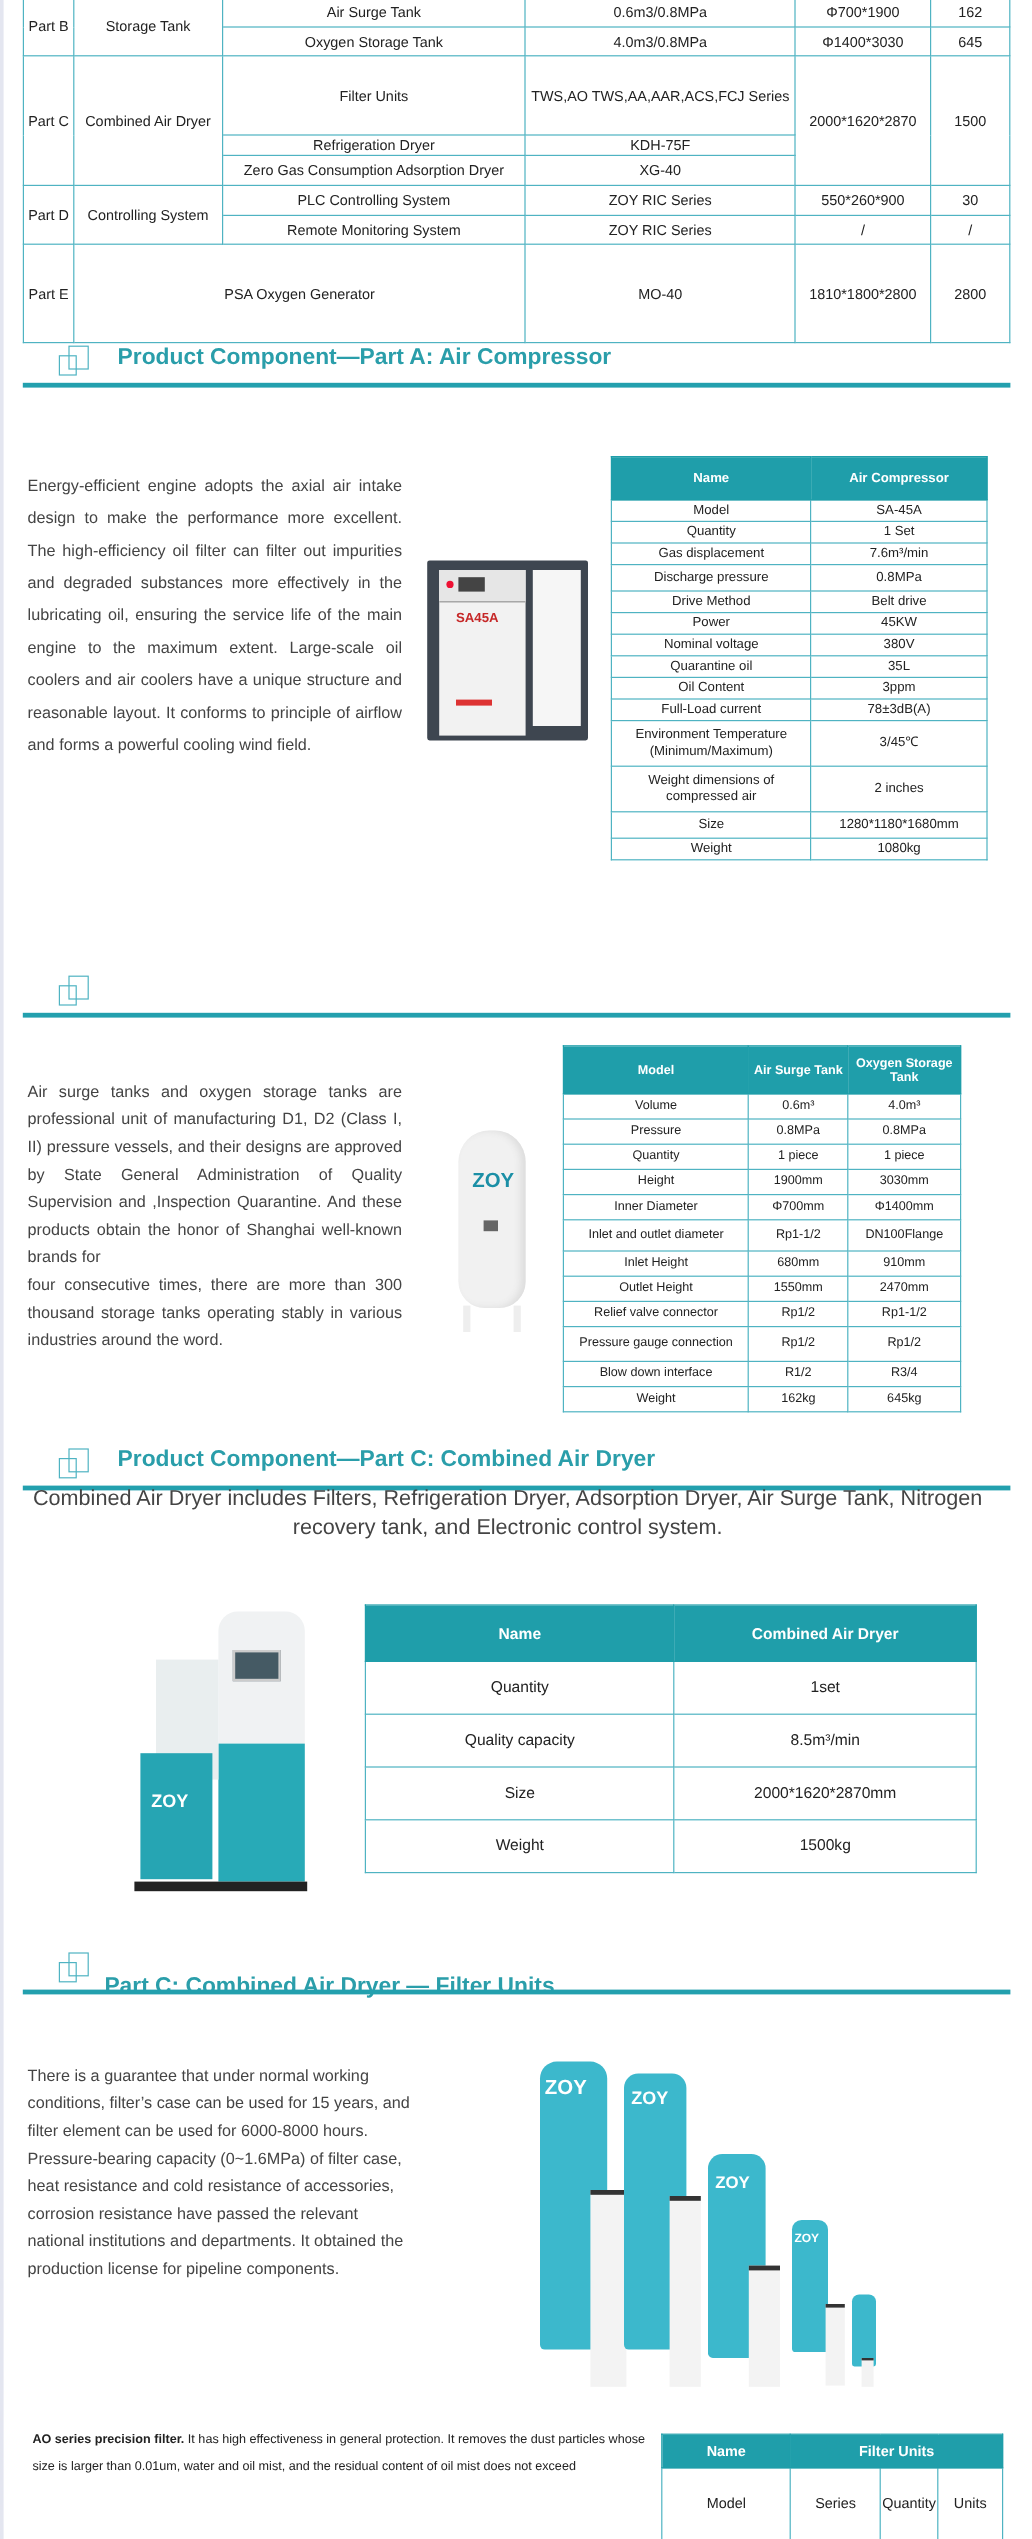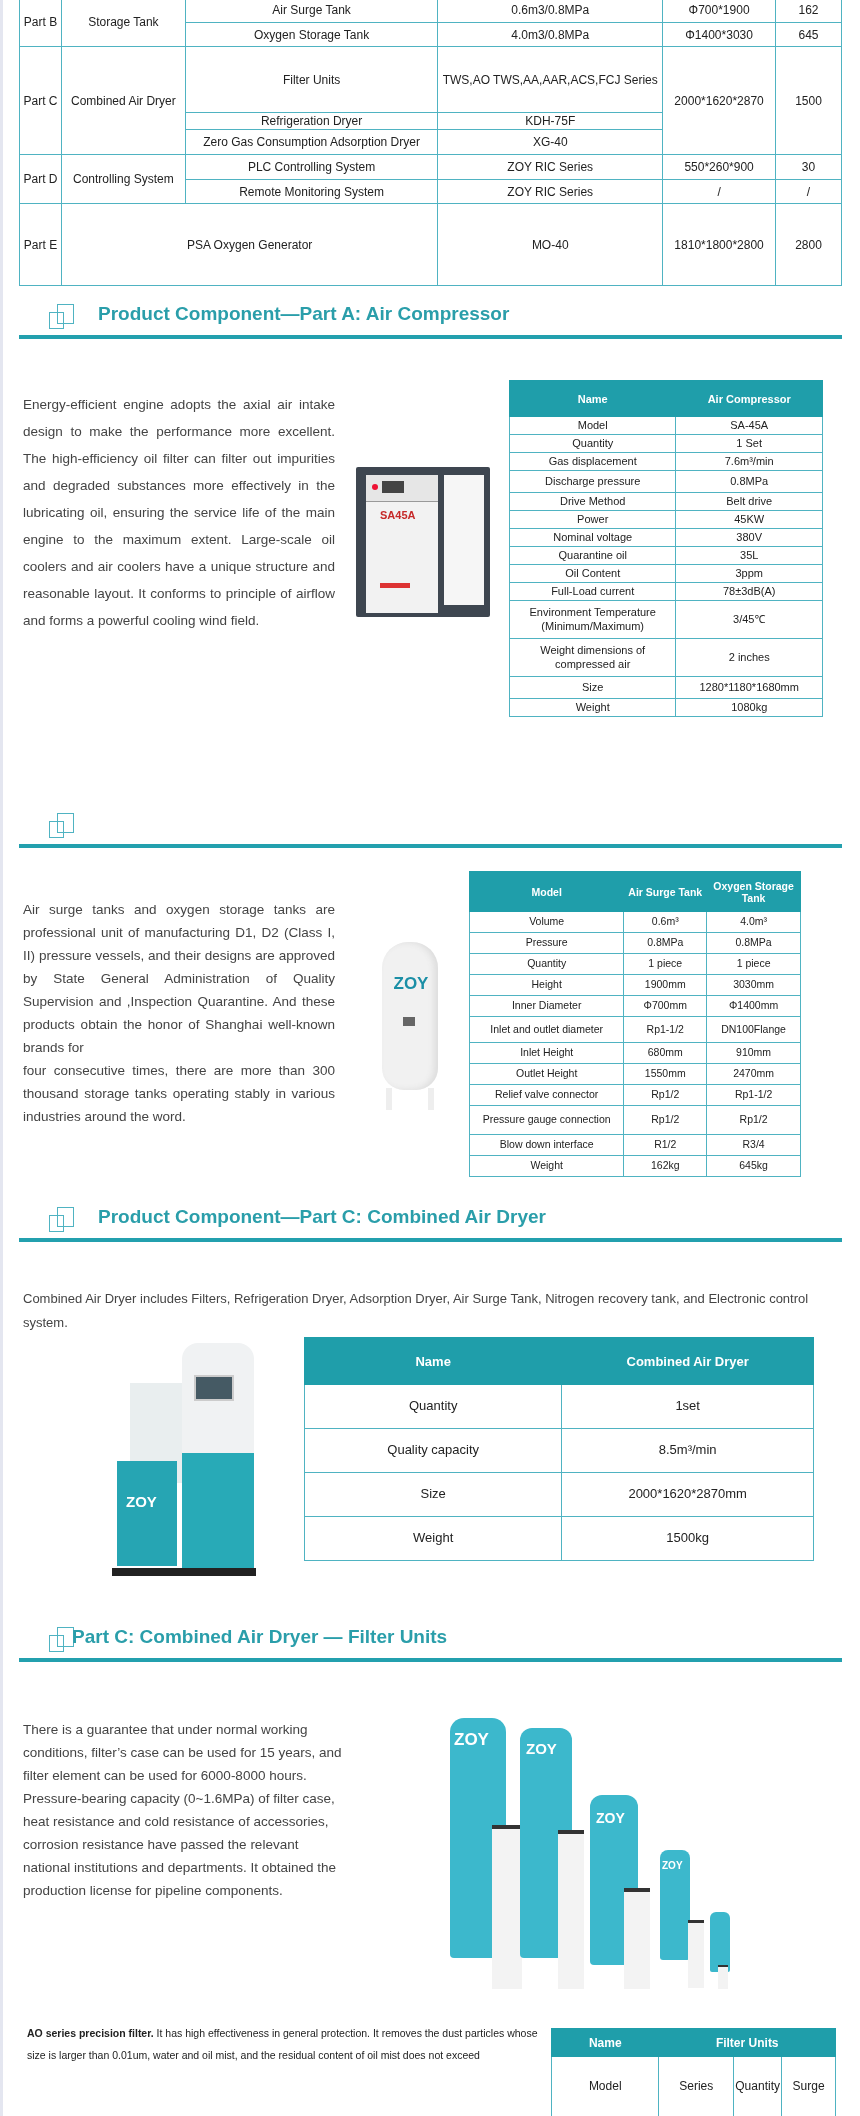--- a/index.html
+++ b/index.html
@@ -95,21 +95,21 @@
   <tr style="height:82px">
     <td>Part E</td>
     <td colspan="2">PSA Oxygen Generator</td>
     <td>MO-40</td>
     <td>1810*1800*2800</td>
     <td>2800</td>
   </tr>
 </tbody>
   </table>
 
-<div class="sec-head" style="top:300px">
+<div class="sec-head" style="top:284px">
   <div class="icon">
       <div class="b1"></div>
       <div class="b2"></div>
     </div>
   <div class="title">Product Component—Part A: Air Compressor</div>
   <div class="rule"></div>
 </div>
 
 <div class="para" style="left:23px; top:391px; width:312px; line-height:27px;">
   <div>Energy-efficient engine adopts the axial air intake design to make the performance more excellent. The high-efficiency oil filter can filter out impurities and degraded substances more effectively in the lubricating oil, ensuring the service life of the main engine to the maximum extent. Large-scale oil coolers and air coolers have a unique structure and reasonable layout. It conforms to principle of airflow and forms a powerful cooling wind field.</div>
@@ -297,21 +297,21 @@
 
 <div class="sec-head" style="top:1203px">
   <div class="icon">
       <div class="b1"></div>
       <div class="b2"></div>
     </div>
   <div class="title">Product Component—Part C: Combined Air Dryer</div>
   <div class="rule"></div>
 </div>
 
-<div class="para" style="left:23px; top:1287px; width:800px; line-height:24px; font-size:13px; text-align:left;">Combined Air Dryer includes Filters, Refrigeration Dryer, Adsorption Dryer, Air Surge Tank, Nitrogen recovery tank, and Electronic control system.</div>
+<div class="para" style="left:23px; top:1236px; width:800px; line-height:24px; font-size:18px; text-align:center;">Combined Air Dryer includes Filters, Refrigeration Dryer, Adsorption Dryer, Air Surge Tank, Nitrogen recovery tank, and Electronic control system.</div>
 
 <div class="img" style="left:112px; top:1343px; width:150px; height:240px;">
   <div style="position:absolute; left:70px; top:0; width:72px; height:110px; background:#f0f2f3; border-radius:16px 16px 0 0;"></div>
   <div style="position:absolute; left:82px; top:32px; width:36px; height:22px; background:#455a64; border:2px solid #ccc;"></div>
   <div style="position:absolute; left:70px; top:110px; width:72px; height:115px; background:#28aab7;"></div>
   <div style="position:absolute; left:18px; top:40px; width:52px; height:100px; background:#e9eeef;"></div>
   <div style="position:absolute; left:5px; top:118px; width:60px; height:105px; background:#26a5b3;"></div>
   <div style="position:absolute; left:14px; top:150px; font-size:15px; font-weight:bold; color:#fff;">ZOY</div>
   <div style="position:absolute; left:0; top:225px; width:144px; height:8px; background:#222;"></div>
 </div>
@@ -345,21 +345,21 @@
         <td>1500kg</td>
       </tr>
     </tbody>
 </table>
 
 <div class="sec-head" style="top:1623px">
   <div class="icon">
       <div class="b1"></div>
       <div class="b2"></div>
     </div>
-  <div class="title" style="left:53px;">Part C: Combined Air Dryer — Filter Units</div>
+  <div class="title" style="left:68px;margin-top:19px;">Part C: Combined Air Dryer — Filter Units</div>
   <div class="rule"></div>
 </div>
 
 <div class="para" style="left:23px; top:1718px; width:320px; line-height:23px; text-align:left;">There is a guarantee that under normal working conditions, filter’s case can be used for 15 years, and filter element can be used for 6000-8000 hours. Pressure-bearing capacity (0~1.6MPa) of filter case, heat resistance and cold resistance of accessories, corrosion resistance have passed the relevant national institutions and departments. It obtained the production license for pipeline components.</div>
 
 <div class="img" style="left:412px; top:1700px; width:320px; height:290px;">
   <div style="position:absolute; left:38px; top:18px; width:56px; height:240px; background:#3cb8cc; border-radius:14px 14px 4px 4px;"></div>
   <div style="position:absolute; left:42px; top:30px; font-size:17px; font-weight:bold; color:#fff;">ZOY</div>
   <div style="position:absolute; left:80px; top:125px; width:30px; height:160px; background:#f3f3f3; border-top:4px solid #333;"></div>
   <div style="position:absolute; left:108px; top:28px; width:52px; height:230px; background:#3cb8cc; border-radius:12px 12px 4px 4px;"></div>
@@ -388,16 +388,16 @@
     </colgroup>
   <tbody>
       <tr style="height:28px">
     <th>Name</th>
     <th colspan="3">Filter Units</th>
   </tr>
   <tr style="height:60px">
     <td>Model</td>
     <td>Series</td>
     <td>Quantity</td>
-    <td>Surge</td>
+    <td>Units</td>
   </tr>
 </tbody>
   </table>
 
 </body></html>

